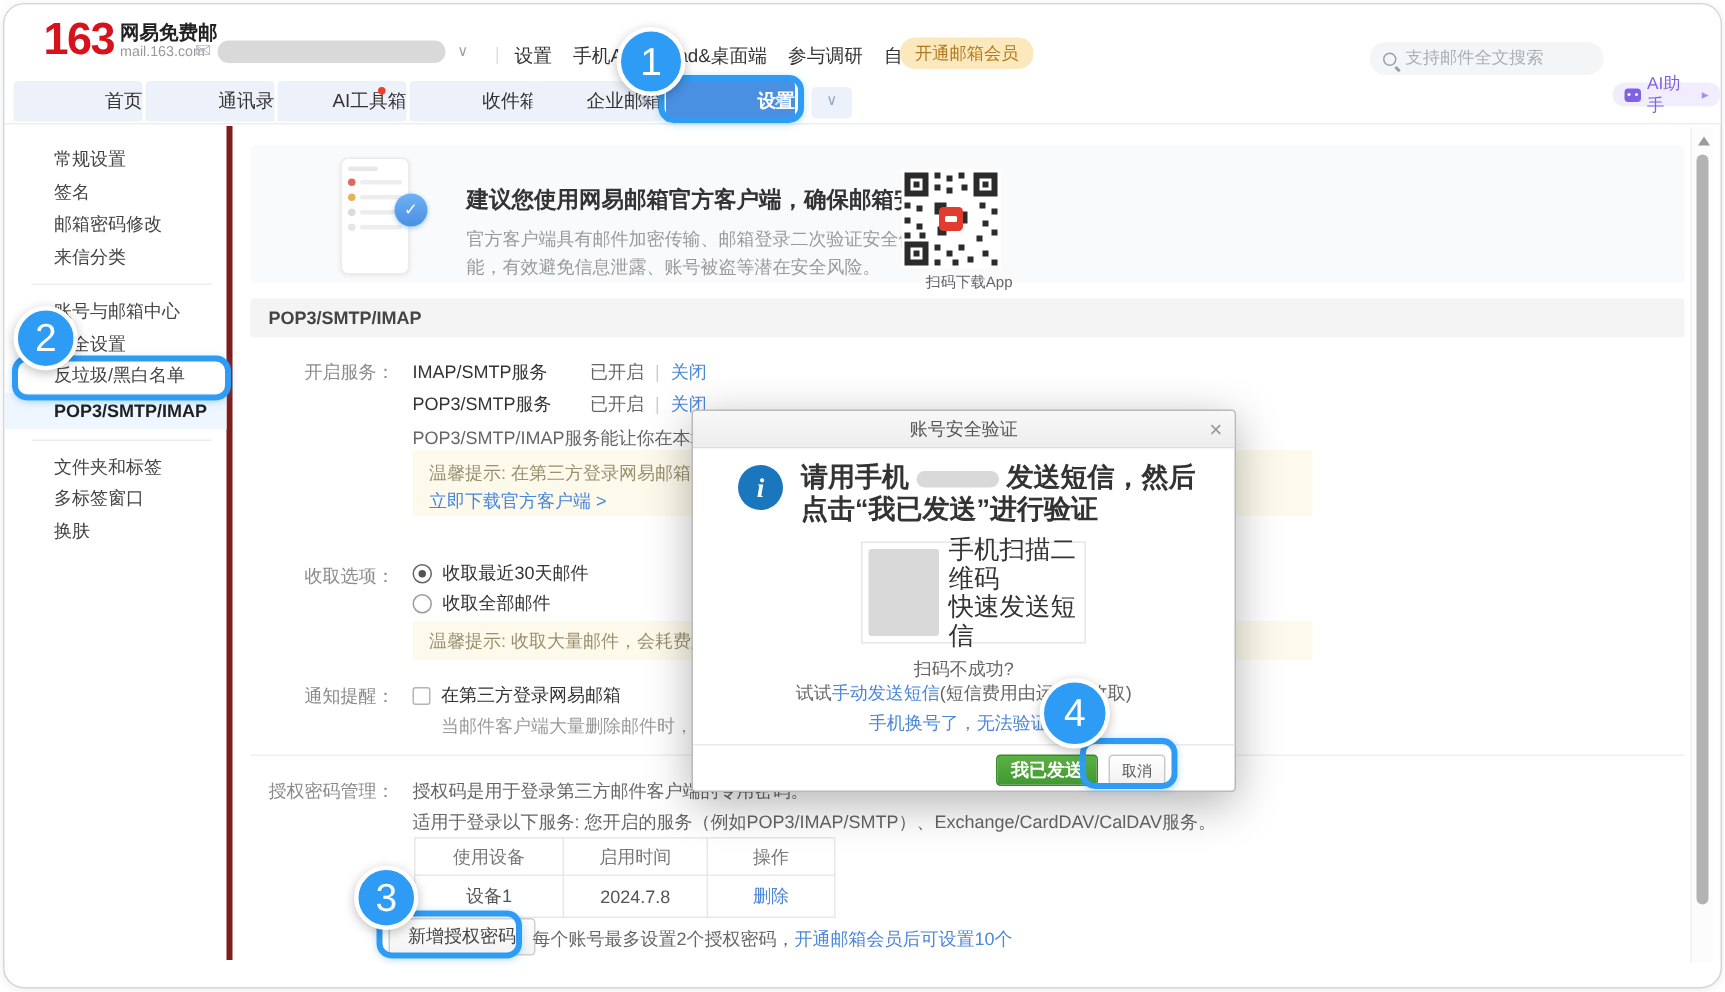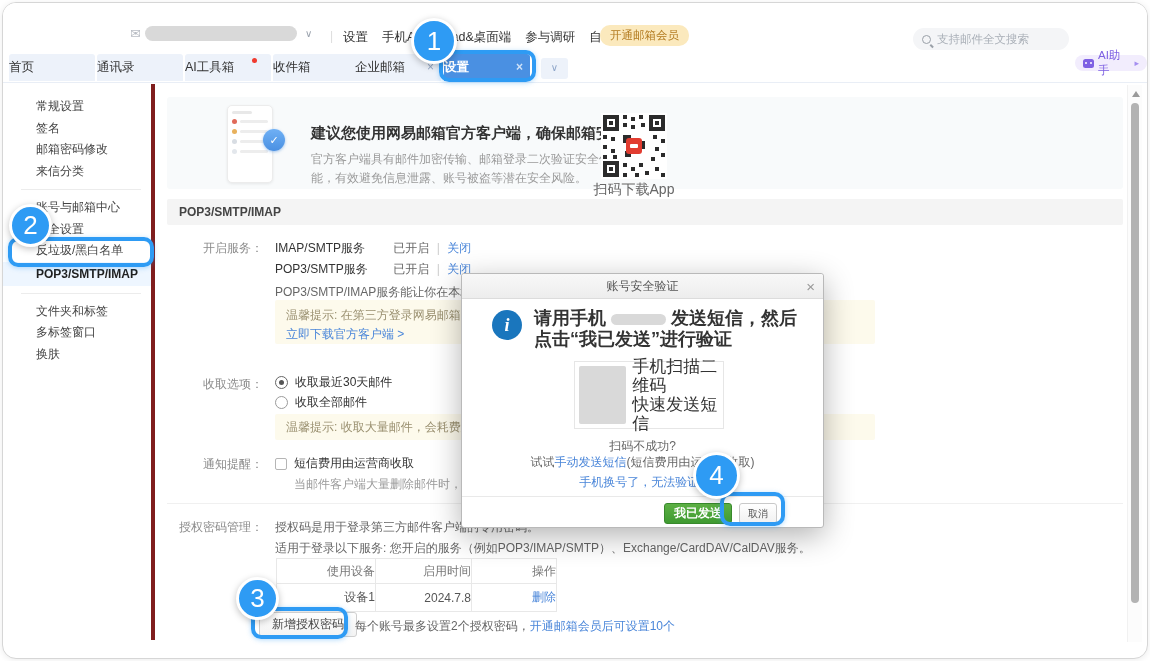--- a/index.html
+++ b/index.html
@@ -32,21 +32,21 @@
   .search-glass::after { content:""; position:absolute; left:8px; top:8px; width:4px; height:1.5px;
     background:#9aa0a8; transform:rotate(45deg); transform-origin:0 0; }
   .search input { border:none; outline:none; background:transparent; margin-left:6px;
     font-size:11.5px; width:120px; color:#333; font-family:inherit; }
   .search input::placeholder { color:#aab0b8; }
 
   
   .tabbar { position:absolute; left:0; top:48px; width:100%; height:32px; background:#fff;
     border-bottom:1px solid #e9eef6; }
   .tab { position:absolute; top:3px; height:27px; width:86px; background:#edf2fa; color:#333;
-    border-radius:3px 3px 0 0; text-align:left; line-height:27px; font-size:12.5px; cursor:pointer; }
+    border-radius:3px 3px 0 0; text-align:right; line-height:27px; font-size:12.5px; cursor:pointer; }
   .tab .tab-x { position:absolute; right:7px; top:0; color:#93a7c4; font-size:12px; cursor:pointer; }
   .tab.active { background:#4a90e2; color:#fff; font-weight:bold; }
   .tab.active .tab-x { color:#cfe2f8; }
   .tab-dot { position:absolute; right:14px; top:4px; width:5px; height:5px; background:#f03b2f; border-radius:50%; }
   .chevron-tab { position:absolute; left:538px; top:7px; width:27px; height:21px; background:#edf2fa;
     border-radius:3px; color:#8fa6c9; text-align:center; line-height:19px; font-size:10px; cursor:pointer; }
   .ai-pill { position:absolute; left:1072px; top:4px; height:16px; background:#f2edfd; border-radius:10px;
     display:flex; align-items:center; padding:0 8px; color:#7f62e3; font-size:11.5px; cursor:pointer; gap:4px; }
   .ai-icon { width:11px; height:9px; background:#7f62e3; border-radius:2.5px; position:relative; flex:none; }
   .ai-icon::before { content:""; position:absolute; left:2px; top:3px; width:2px; height:2px; background:#fff; border-radius:50%; }
@@ -69,42 +69,42 @@
   .ph-line { height:3px; background:#e8e8e8; border-radius:2px; margin-bottom:5px; }
   .ph-row { display:flex; align-items:center; gap:3px; margin-bottom:5px; }
   .ph-dot { width:5px; height:5px; border-radius:50%; flex:none; }
   .ph-bar { height:3px; background:#ededed; border-radius:2px; flex:1; }
   .shield { position:absolute; left:96px; top:32px; width:22px; height:22px; border-radius:50%;
     background:linear-gradient(#6fb0f5,#4a90e2); color:#fff; text-align:center; line-height:22px;
     font-size:11px; font-weight:bold; box-shadow:0 1px 3px rgba(74,144,226,.5); }
   .banner-title { position:absolute; left:144px; top:27px; font-size:15px; font-weight:bold; color:#333; }
   .banner-body { position:absolute; left:144px; top:53px; width:345px; font-size:12px; color:#9a9a9a; line-height:19px; }
   .banner-qr { position:absolute; left:434px; top:16px; width:66px; height:66px; background:#fff; }
-  .qr-caption { position:absolute; left:426px; top:84px; width:82px; text-align:center; font-size:14px; color:#666; }
+  .qr-caption { position:absolute; left:426px; top:84px; width:82px; text-align:right; font-size:10px; color:#666; }
 
   .section-bar { position:absolute; left:11px; top:115px; width:956px; height:26px; background:#f4f4f4;
     border-radius:2px; line-height:26px; padding-left:12px; font-weight:bold; font-size:12px; color:#444; }
 
   .row-label { position:absolute; left:10px; width:97px; text-align:right; color:#8b8b8b; font-size:12px; }
   .svc-line { position:absolute; left:119px; }
   .svc-name { display:inline-block; width:115px; color:#333; }
   .svc-status { color:#666; }
   .pipe { color:#ccc; margin:0 4px; }
   .link { color:#4a86d9; cursor:pointer; text-decoration:none; }
   .tipbox { position:absolute; left:119px; background:#fdfaec; color:#9a9070; padding:6px 11px;
     line-height:19px; font-size:12px; border-radius:2px; }
   .radio-line { position:absolute; left:119px; display:flex; align-items:center; gap:7px; cursor:pointer; }
   .radio { width:13px; height:13px; border:1px solid #9b9b9b; border-radius:50%; background:#fff; position:relative; flex:none; }
   .radio.checked { border-color:#666; }
   .radio.checked::after { content:""; position:absolute; left:3px; top:3px; width:5px; height:5px; border-radius:50%; background:#555; }
   .checkbox { width:12px; height:12px; border:1px solid #b5b5b5; border-radius:2px; background:#fff; flex:none; }
   .content-divider { position:absolute; left:11px; top:419px; width:956px; border-top:1px solid #f0f0f0; }
 
   .auth-table { position:absolute; left:120px; top:474px; border-collapse:collapse; }
-  .auth-table th, .auth-table td { border:1px solid #e8e8e8; text-align:right; font-weight:normal; font-size:12px; }
+  .auth-table th, .auth-table td { border:1px solid #e8e8e8; text-align:center; font-weight:normal; font-size:12px; }
   .auth-table th { width:99px; height:25px; color:#777; }
   .auth-table th:nth-child(2){ width:96px; } .auth-table th:nth-child(3){ width:85px; }
   .auth-table td { height:28px; color:#555; }
   .add-btn { position:absolute; left:103px; top:528px; height:25px; padding:0 12px; font-size:12px; color:#444;
     background:linear-gradient(#fefefe,#f3f3f3); border:1px solid #cfcfcf; border-radius:3px; cursor:pointer;
     font-family:inherit; }
   .limit-line { position:absolute; left:199px; top:534px; color:#666; }
 
   
   .dialog { position:absolute; left:458px; top:270px; width:363px; height:255px; background:#fff;
@@ -146,20 +146,27 @@
   .ann-badge { position:absolute; background:#2e9bf4; border:3px solid #fff; border-radius:50%;
     color:#fff; display:flex; align-items:center; justify-content:center; font-size:26px; z-index:101;
     box-shadow:0 2px 7px rgba(0,0,0,.25); pointer-events:none; }
 </style>
 </head>
 <body>
 
 <div class="window">
 
   <header class="topbar">
+    <div class="logo">
+      <span class="logo-num">163</span>
+      <span class="logo-txt">
+        <div class="logo-brand">网易免费邮</div>
+        <div class="logo-domain">mail.163.com</div>
+      </span>
+    </div>
     <div class="account">
       <span class="mail-glyph">✉</span>
       <span class="blur-blob acct-blob"></span>
       <span class="chev">∨</span>
     </div>
     <span class="top-divider">|</span>
     <nav class="topmenu">
       <span class="menu-item">设置</span>
       <span class="menu-item">手机App</span>
       <span class="menu-item">Pad&amp;桌面端</span>
@@ -308,21 +315,21 @@
     </div>
     <div class="radio-line" style="top:310px">
       <span class="radio"></span>
       <span>收取全部邮件</span>
     </div>
     <div class="tipbox" style="top:330px; width:600px; height:26px; line-height:14px;">温馨提示: 收取大量邮件，会耗费您更多的流量，</div>
 
     <div class="row-label" style="top:372px">通知提醒：</div>
     <div class="radio-line" style="top:371px">
       <span class="checkbox"></span>
-      <span>短信费用由运营商收取</span>
+      <span>在第三方登录网易邮箱</span>
     </div>
     <div class="svc-line" style="top:392px; left:138px; color:#9b9b9b;">当邮件客户端大量删除邮件时，系统会发送提醒</div>
 
     <div class="content-divider"></div>
 
     <div class="row-label" style="top:435px">授权密码管理：</div>
     <div class="svc-line" style="top:435px; color:#666;">授权码是用于登录第三方邮件客户端的专用密码。</div>
     <div class="svc-line" style="top:456px; color:#666;">适用于登录以下服务: 您开启的服务（例如POP3/IMAP/SMTP）、Exchange/CardDAV/CalDAV服务。</div>
 
     <table class="auth-table">

